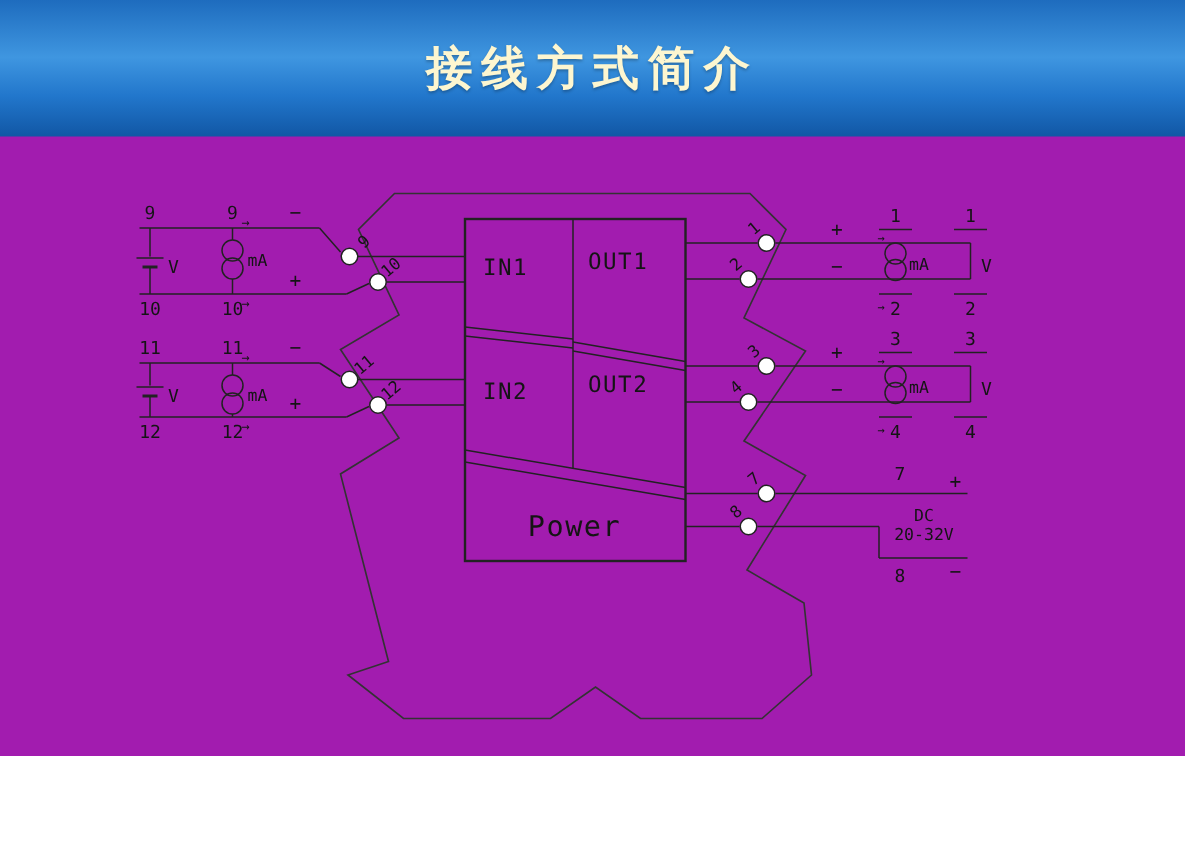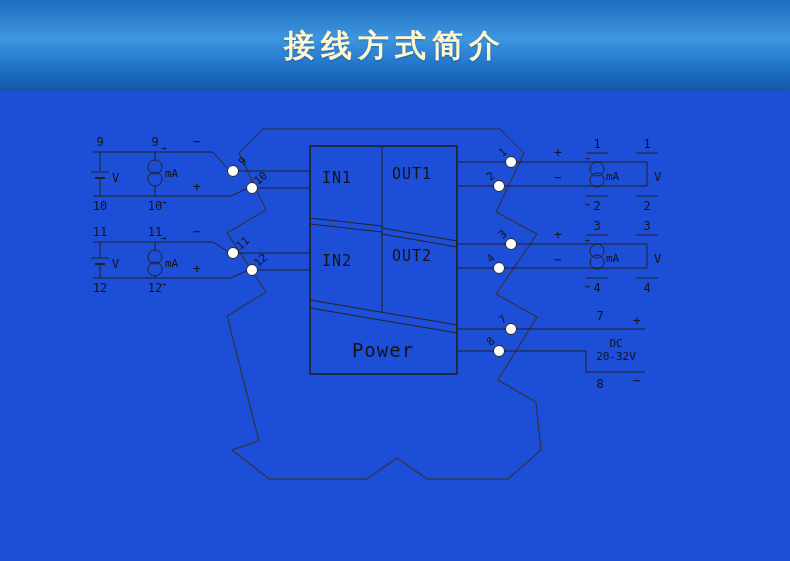--- a/index.html
+++ b/index.html
@@ -1,16 +1,16 @@
 <!DOCTYPE html>
 <html><head>
 <meta charset="utf-8">
 <style>
   html,body{margin:0;padding:0;background:#fff;}
-  .page{position:relative;width:790px;height:561px;overflow:hidden;background:#1d4ed8;
+  .page{position:relative;width:790px;height:504px;overflow:hidden;background:#a21caf;
         font-family:"DejaVu Sans",sans-serif;}
   .header{position:absolute;top:0;left:0;width:790px;height:91px;
           background:linear-gradient(180deg,#1e6cbe 0%,#3f96e0 42%,#2277cc 70%,#1157a5 100%);
           display:flex;align-items:center;justify-content:center;}
   .title{color:#fdf6d0;font-size:31px;font-weight:bold;letter-spacing:6px;
          font-family:"DejaVu Sans",sans-serif;text-shadow:0 1px 2px rgba(0,0,0,.25);}
   svg.diagram{position:absolute;top:0;left:0;}
   svg .w{stroke:#222;stroke-width:1;fill:none;}
   svg .w2{stroke:#222;stroke-width:2;fill:none;}
   svg .box{stroke:#222;stroke-width:1.6;fill:none;}

